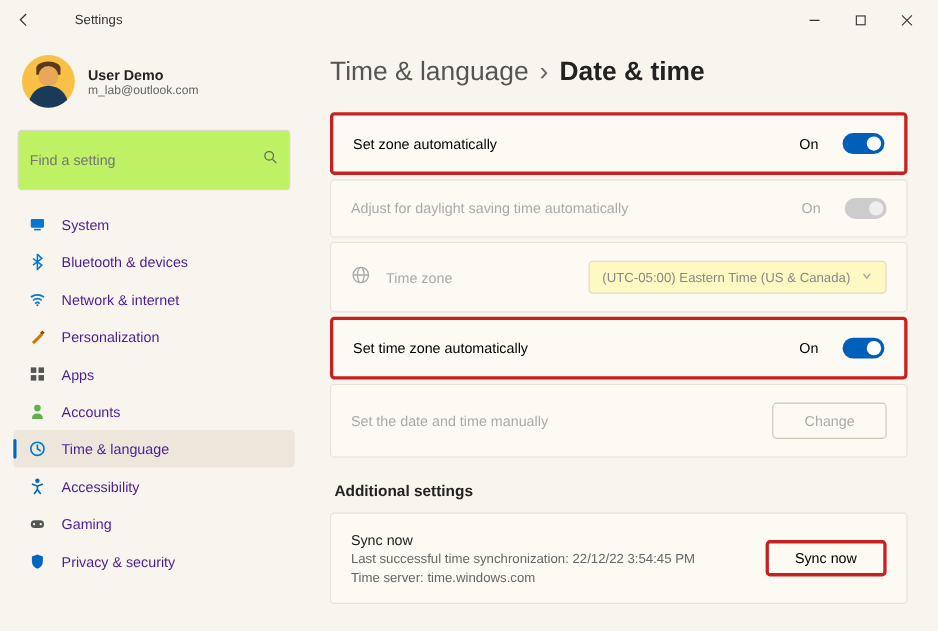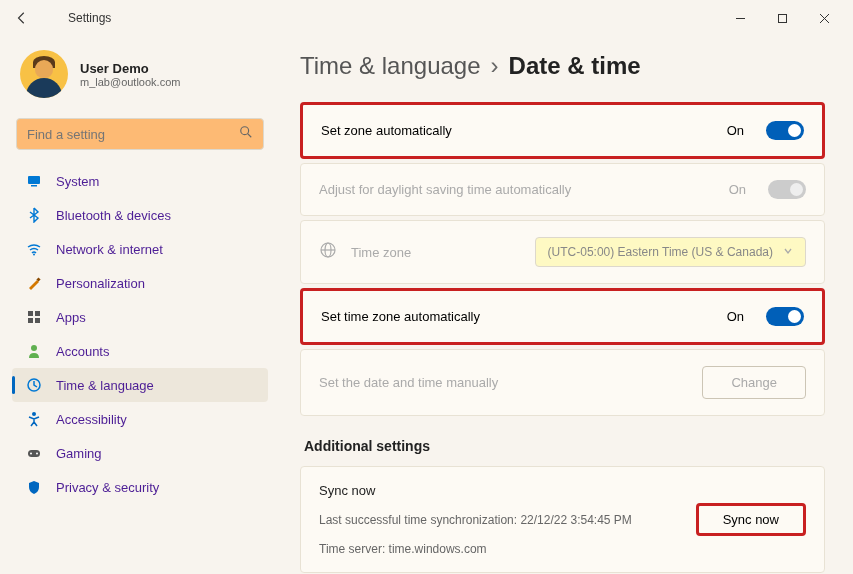--- a/index.html
+++ b/index.html
@@ -16,41 +16,41 @@
     
     .sidebar { width: 280px; padding: 6px 12px 0 12px; display: flex; flex-direction: column; }
     .user-block { display: flex; align-items: center; gap: 12px; padding: 8px 8px 16px 8px; }
     .avatar { width: 48px; height: 48px; border-radius: 50%; background: #f8c145; position: relative; overflow: hidden; }
     .avatar-head { position: absolute; width: 18px; height: 18px; background: #e8a857; border-radius: 50% 50% 45% 45%; top: 10px; left: 15px; }
     .avatar-hair { position: absolute; width: 22px; height: 12px; background: #5a3a1a; border-radius: 50% 50% 0 0; top: 6px; left: 13px; }
     .avatar-body { position: absolute; width: 36px; height: 24px; background: #1a3a5a; border-radius: 18px 18px 0 0; bottom: -4px; left: 6px; }
     .user-name { font-size: 13px; font-weight: 600; color: #222; }
     .user-email { font-size: 11px; color: #666; }
     
-    .search-box { display: flex; align-items: center; background: #fdba74; border: 1px solid #ddd8cc; border-radius: 4px; padding: 6px 10px; margin: 4px 4px 14px 4px; }
+    .search-box { display: flex; align-items: center; background: #bef264; border: 1px solid #ddd8cc; border-radius: 4px; padding: 17px 10px; margin: 4px 4px 14px 4px; }
     .search-box input { flex: 1; border: none; background: transparent; outline: none; font-size: 13px; color: #555; }
     .search-icon { color: #666; }
     
     .nav-list { flex: 1; overflow-y: auto; }
     .nav-item { display: flex; align-items: center; gap: 14px; padding: 9px 14px; border-radius: 4px; cursor: pointer; font-size: 13px; color: #4c1d95; position: relative; }
     .nav-item.active { background: #ede7db; }
     .nav-item.active::before { content: ''; position: absolute; left: 0; top: 8px; bottom: 8px; width: 3px; background: #0067c0; border-radius: 2px; }
     .nav-icon { width: 16px; height: 16px; display: flex; align-items: center; justify-content: center; }
     
     .main { flex: 1; padding: 16px 28px 0 20px; overflow-y: auto; }
     .breadcrumb { display: flex; align-items: center; gap: 10px; font-size: 24px; font-weight: 600; color: #222; margin-bottom: 22px; }
     .breadcrumb-sep { color: #666; font-weight: 400; }
     .breadcrumb-parent { color: #555; font-weight: 400; }
     
     .setting-row { background: #fdfaf4; border: 1px solid #e8e2d4; border-radius: 4px; padding: 16px 18px; margin-bottom: 4px; display: flex; align-items: center; gap: 14px; }
     .setting-row.highlighted { border: 3px solid #c82020; }
     .setting-row.disabled { color: #aaa; }
     .setting-icon { color: #888; }
     .setting-label { flex: 1; font-size: 13px; }
-    .setting-sublabel { font-size: 12px; color: #666; margin-top: 15px; }
+    .setting-sublabel { font-size: 12px; color: #666; margin-top: 3px; }
     .toggle-label { font-size: 13px; margin-right: 8px; }
     
     .toggle { width: 38px; height: 19px; border-radius: 10px; background: #888; position: relative; cursor: pointer; }
     .toggle.on { background: #005fb8; }
     .toggle-knob { width: 13px; height: 13px; background: #fff; border-radius: 50%; position: absolute; top: 3px; left: 3px; transition: left 0.15s; }
     .toggle.on .toggle-knob { left: 22px; }
     .toggle.disabled { background: #ccc; cursor: default; }
     
     .dropdown { display: flex; align-items: center; gap: 10px; background: #fef9c3; border: 1px solid #ddd8cc; border-radius: 4px; padding: 7px 12px; font-size: 12px; color: #888; cursor: pointer; min-width: 260px; justify-content: space-between; }
     

